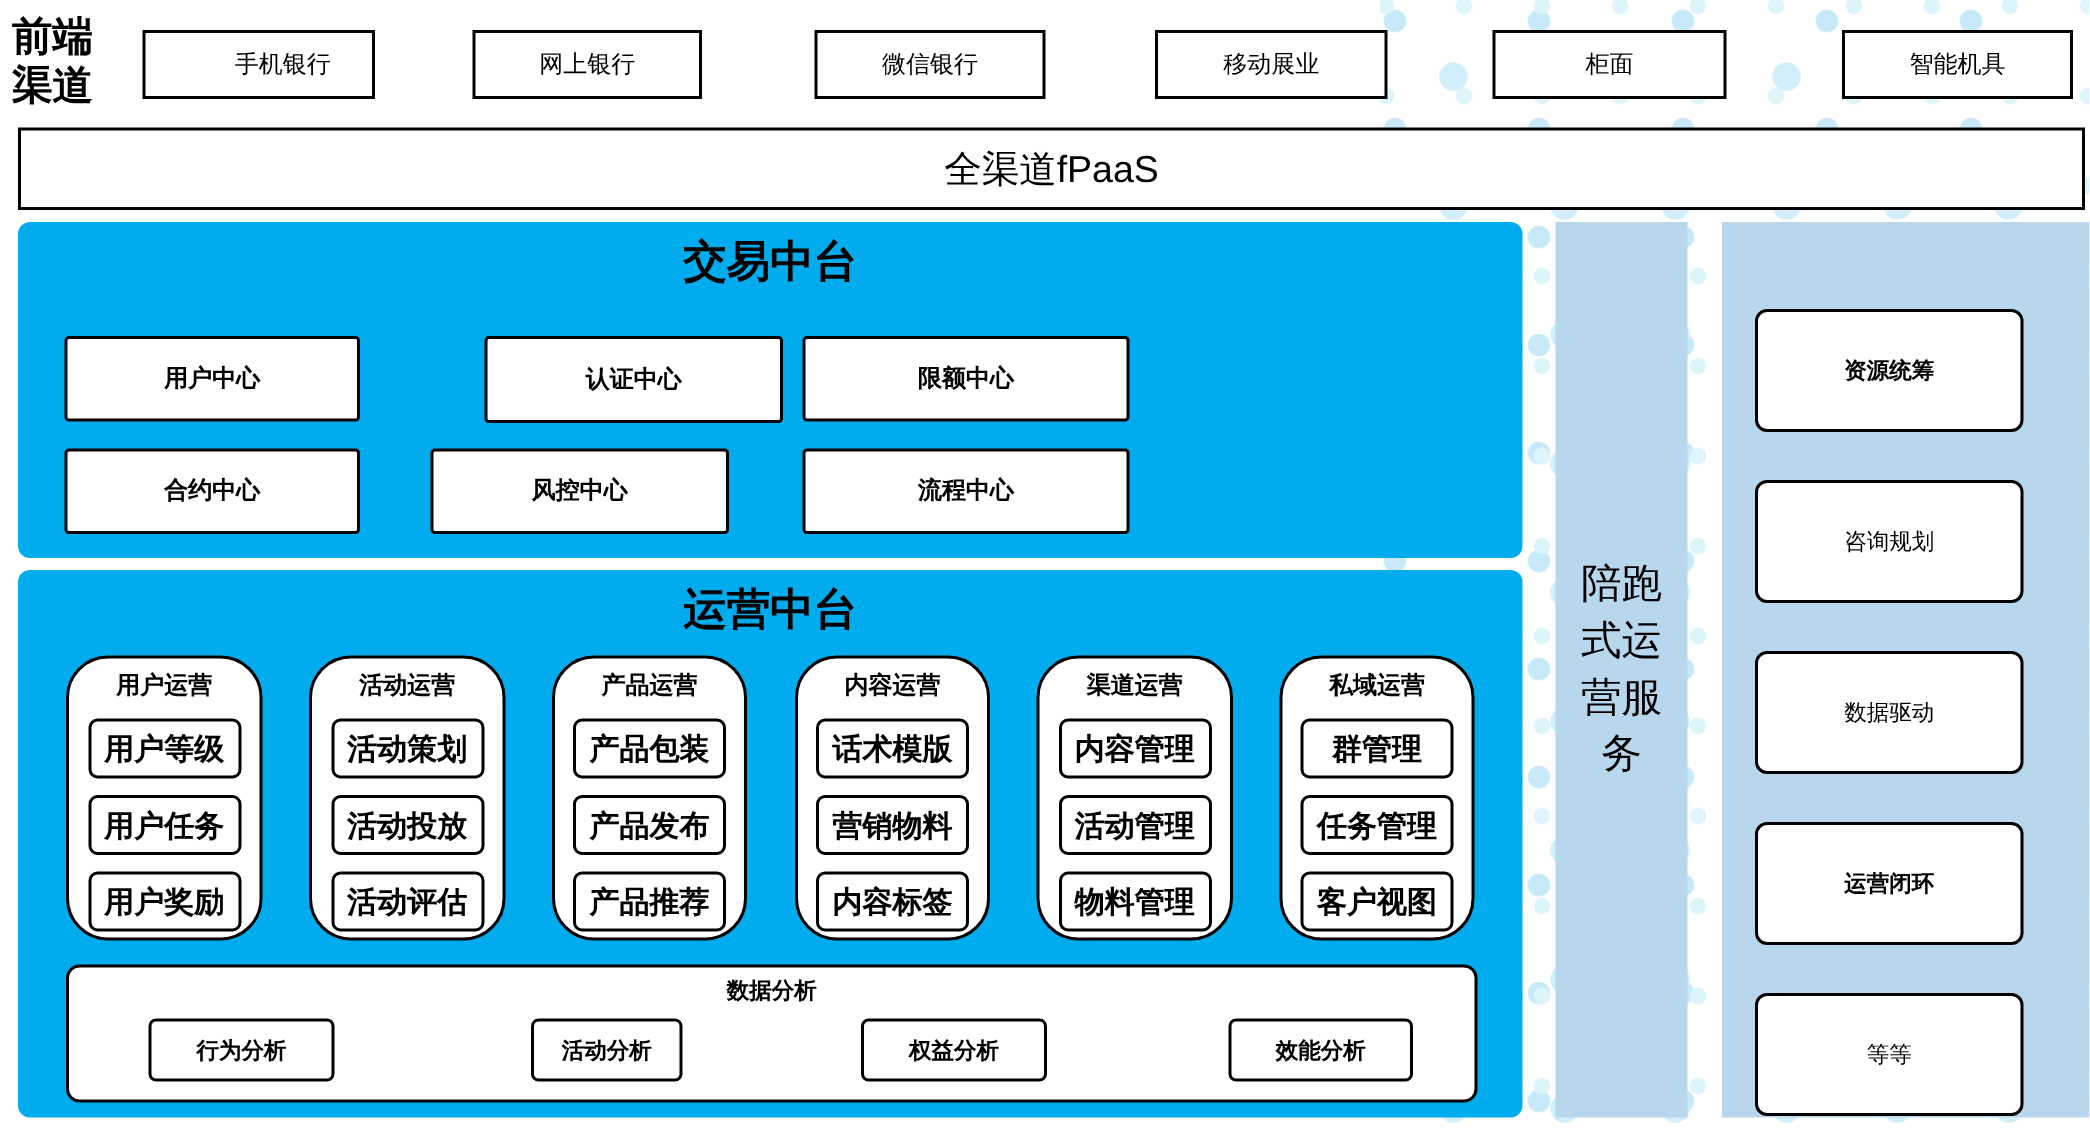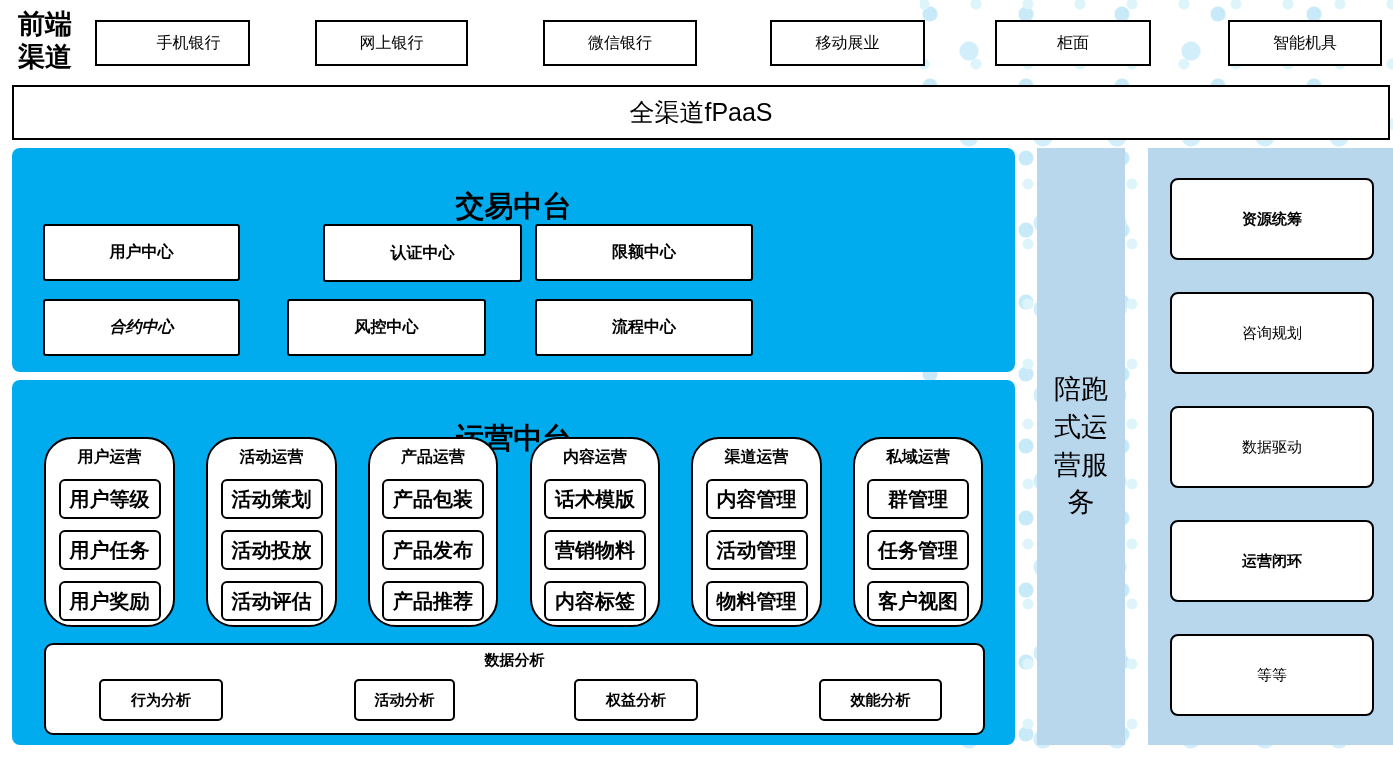--- a/index.html
+++ b/index.html
@@ -30,21 +30,21 @@
     z-index:0;
   }
   .layer{position:absolute;z-index:1;}
 
   .serif-title{
     font-family:"Liberation Serif","DejaVu Serif",serif;
     font-weight:bold;color:#000;
   }
   .front-label{
     left:8px;top:8px;width:64px;
-    font-size:27px;line-height:1.22;text-align:right;
+    font-size:27px;line-height:1.22;text-align:left;
   }
   .chan{
     top:20px;height:46px;
     background:#fff;border:2px solid var(--line);
     display:flex;align-items:center;justify-content:center;
     font-size:16px;color:#000;
   }
   .chan1{left:95px;width:155px;padding-left:32px;}
   .chan2{left:315px;width:153px;}
   .chan3{left:543px;width:154px;justify-content:center;}
@@ -60,32 +60,32 @@
   }
 
   .block{
     background:var(--bright-blue);
     border-radius:8px;
   }
   .trade-block{left:12px;top:148px;width:1003px;height:224px;}
   .ops-block{left:12px;top:380px;width:1003px;height:365px;}
   .block-title{
     position:absolute;left:0;top:7px;width:100%;
-    text-align:center;font-size:29px;margin-top:32px;
+    text-align:center;font-size:29px;
   }
   .wbox{
     position:absolute;background:#fff;border:2px solid var(--line);
     border-radius:3px;
     display:flex;align-items:center;justify-content:center;
     font-size:16px;font-weight:600;color:#000;
   }
   .t-r1c1{left:31px;top:76px;width:197px;height:57px;}
   .t-r1c2{left:275px;top:76px;width:199px;height:58px;margin-left:36px;}
   .t-r1c3{left:523px;top:76px;width:218px;height:57px;}
-  .t-r2c1{left:31px;top:151px;width:197px;height:57px;font-style:italic;}
+  .t-r2c1{left:31px;top:151px;width:197px;height:57px;}
   .t-r2c2{left:275px;top:151px;width:199px;height:57px;}
   .t-r2c3{left:523px;top:151px;width:218px;height:57px;}
   .t-tall{left:789px;top:74px;width:184px;height:135px;border-radius:8px;}
 
   .ops-col{
     position:absolute;top:57px;height:190px;
     background:#fff;border:2px solid var(--line);border-radius:28px;
     display:flex;flex-direction:column;align-items:center;
   }
   .col1{left:32px;width:131px;}
@@ -131,24 +131,24 @@
   .sidebar span{
     display:block;width:58px;text-align:center;
     font-size:27px;line-height:1.4;color:#000;
   }
 
   .right-panel{
     left:1148px;top:148px;width:245px;height:597px;
     background:var(--light-blue);
   }
   .svc{
-    position:absolute;left:22px;width:204px;height:82px;
+    position:absolute;left:22px;width:179px;height:82px;
     background:#fff;border:2px solid var(--line);border-radius:8px;
     display:flex;align-items:center;justify-content:center;
-    font-size:15px;color:#000;
+    font-size:15px;color:#000;margin-top:28px;
   }
   .svc.bold{font-weight:bold;}
   .s1{top:30px;}
   .s2{top:144px;}
   .s3{top:258px;}
   .s4{top:372px;}
   .s5{top:486px;}
 </style>
 </head>
 <body>

